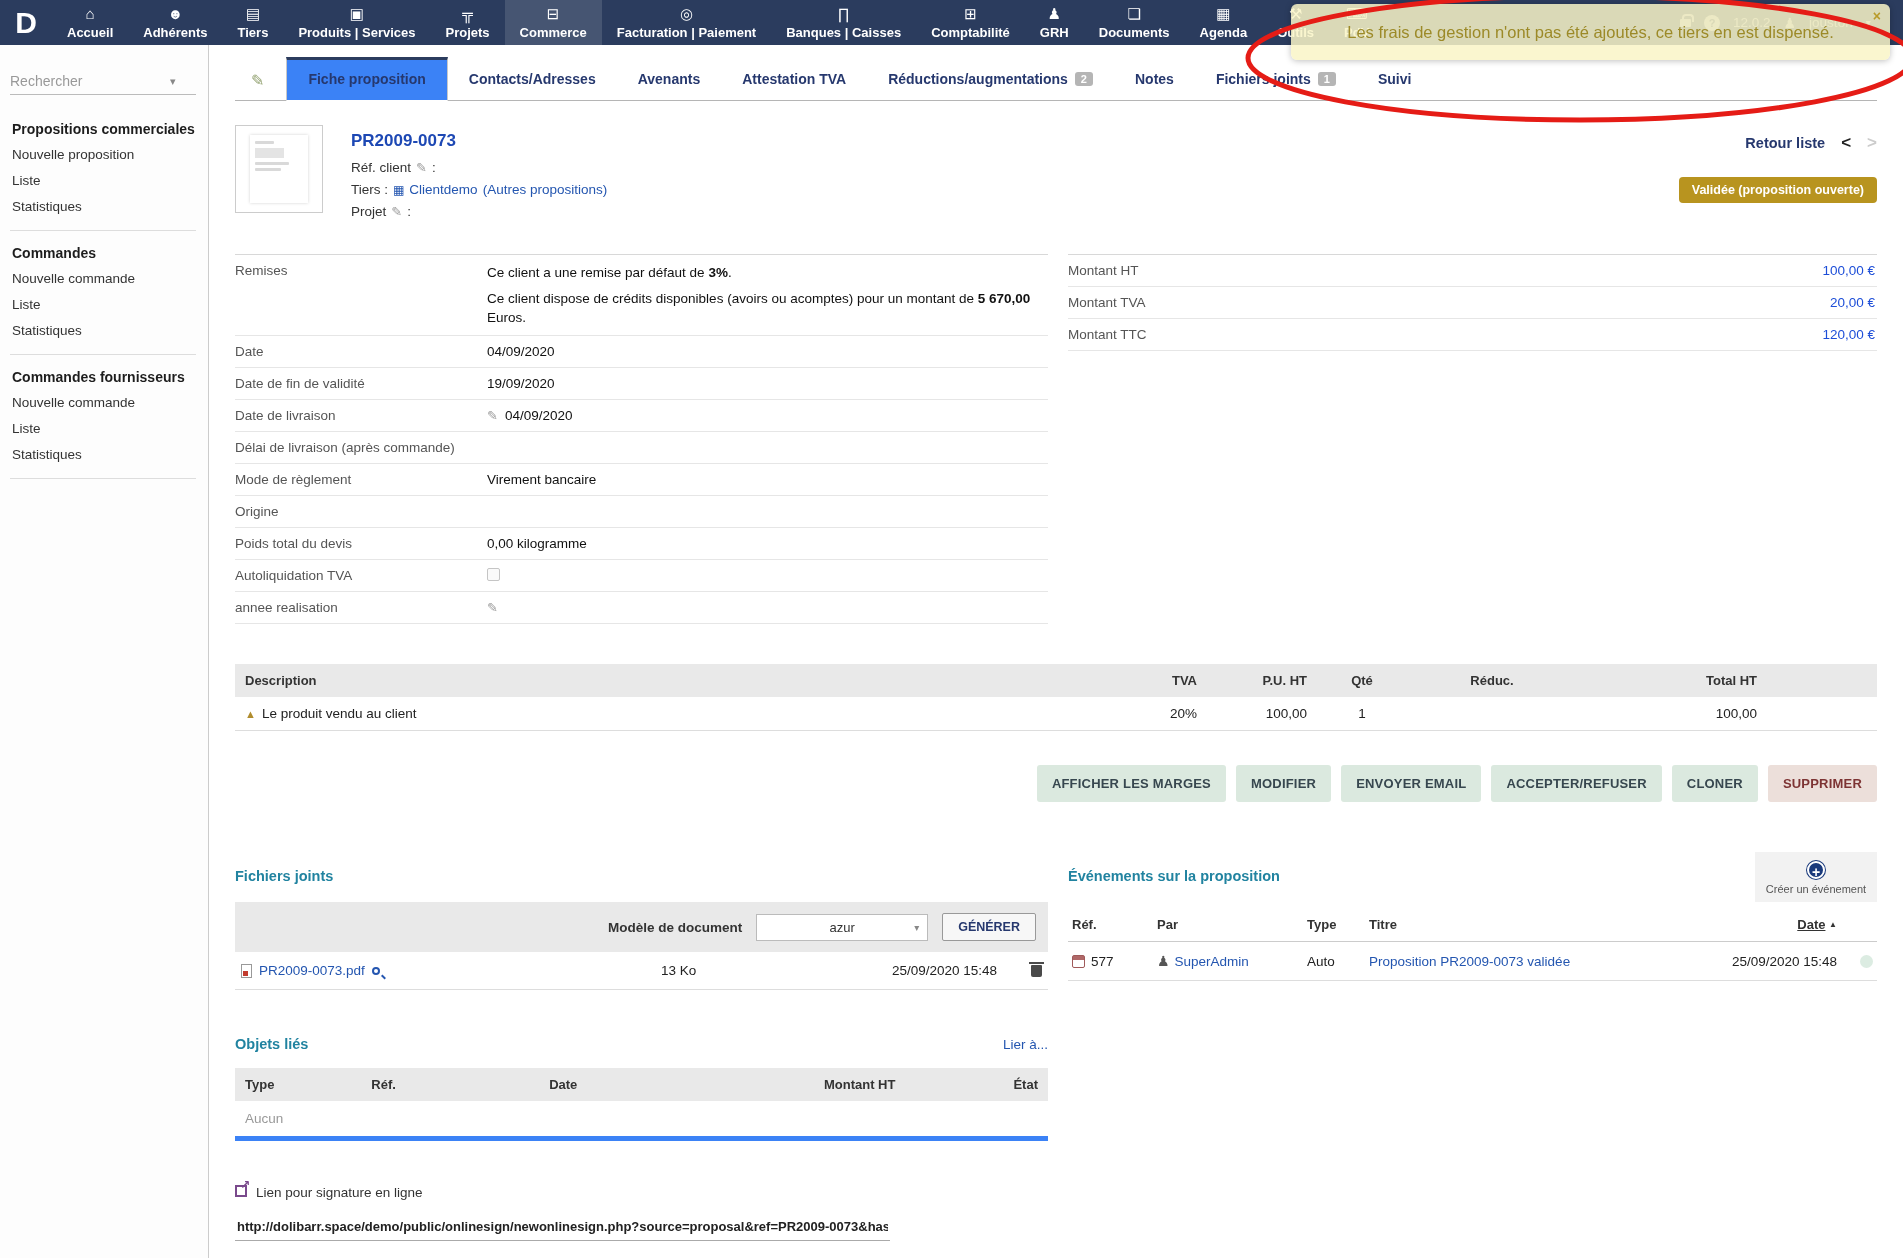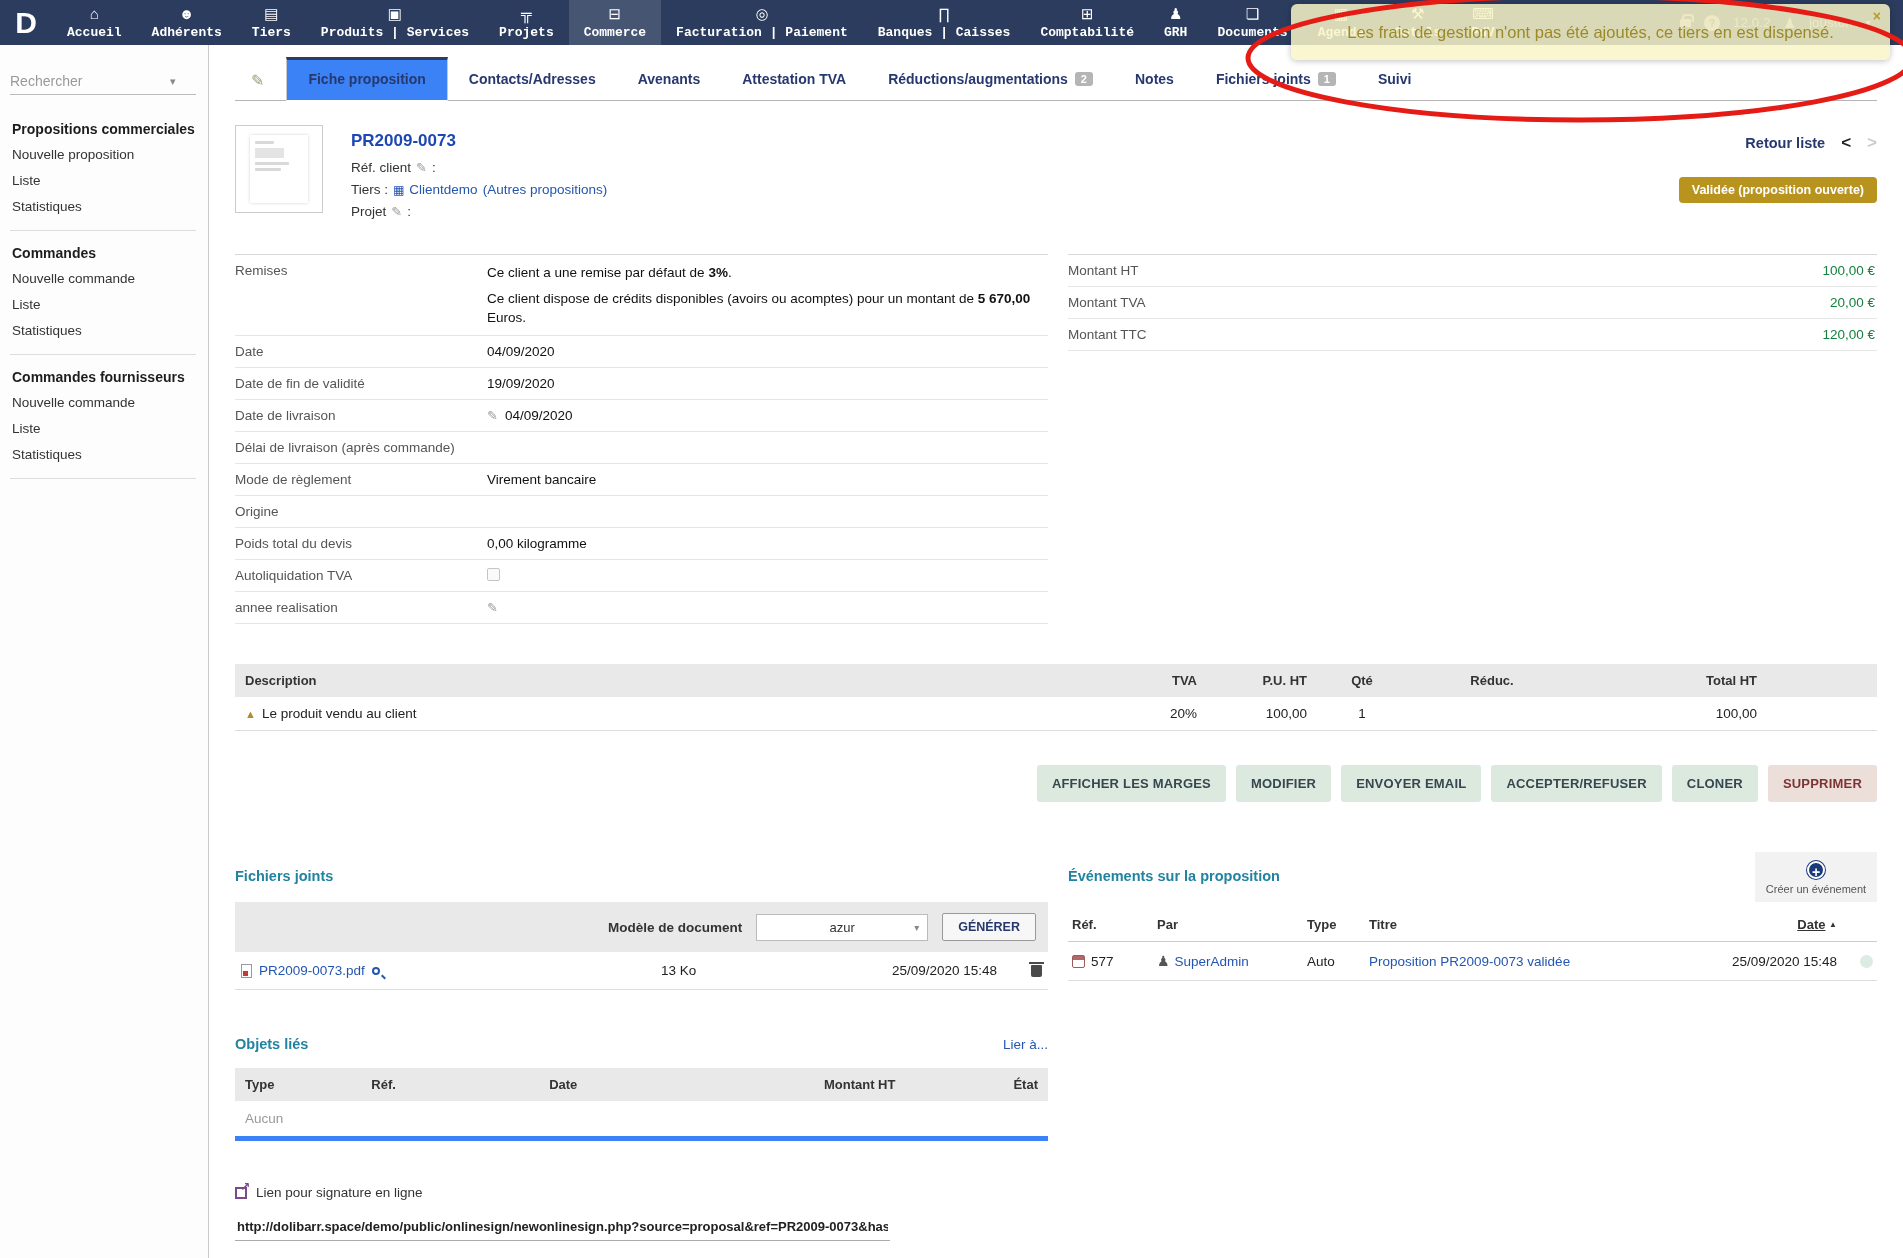--- a/index.html
+++ b/index.html
@@ -14,21 +14,21 @@
   
   .topbar{position:absolute;left:0;top:0;width:1903px;height:45px;background:var(--topbar_bg);
           display:flex;align-items:stretch;z-index:10;}
   .logo{width:52px;display:flex;align-items:center;justify-content:center;
         color:#fff;font-size:30px;font-weight:700;}
   .tmenu{display:flex;}
   .tm{display:flex;flex-direction:column;align-items:center;justify-content:center;
       padding:0 15px;color:#fff;cursor:pointer;}
   .tm.active{background:rgba(255,255,255,.13);}
   .tm .tico{font-size:15px;line-height:16px;height:17px;}
-  .tm .tlab{font-size:13px;font-weight:700;margin-top:2px;white-space:nowrap;font-family:Liberation Mono, monospace;}
+  .tm .tlab{font-size:13px;font-weight:700;margin-top:2px;white-space:nowrap;}
   .g-home::before{content:"⌂";} .g-members::before{content:"☻";} .g-building::before{content:"▤";}
   .g-products::before{content:"▣";} .g-projects::before{content:"╦";} .g-commerce::before{content:"⊟";}
   .g-billing::before{content:"◎";} .g-bank::before{content:"∏";} .g-accounting::before{content:"⊞";}
   .g-hr::before{content:"♟";} .g-documents::before{content:"❏";} .g-agenda::before{content:"▦";}
   .g-tools::before{content:"⚒";} .g-pos::before{content:"⌨";}
   .top-right{position:absolute;left:1680px;top:0;height:45px;display:flex;align-items:center;
              gap:13px;color:#fff;opacity:.55;}
   .lock{width:11px;height:8px;background:#fff;border-radius:1px;position:relative;}
   .lock::before{content:"";position:absolute;left:1.5px;top:-5px;width:8px;height:6px;
                 border:2px solid #fff;border-bottom:none;border-radius:4px 4px 0 0;}
@@ -92,21 +92,21 @@
   .cols{display:flex;gap:20px;margin-top:28px;}
   .colL{width:813px;} .colR{flex:1;}
   .ftable{border-top:1px solid #d8d8d8;}
   .frow{display:flex;border-bottom:1px solid #e6e6e6;padding:8px 0;align-items:flex-start;}
   .flab{width:252px;color:#555;flex-shrink:0;}
   .fval{color:#111;display:flex;align-items:flex-end;gap:7px;flex-wrap:wrap;}
   .fval .line{width:100%;line-height:19px;}
   .checkbox{width:13px;height:13px;border:1px solid #c5c5c5;border-radius:2px;background:#fafafa;cursor:pointer;}
   .atable{border-top:1px solid #d8d8d8;}
   .arow{display:flex;justify-content:space-between;border-bottom:1px solid #e6e6e6;padding:8px 2px 8px 0;}
-  .alab{color:#555;} .aval{color:#15803d;}
+  .alab{color:#555;} .aval{color:#1d4ed8;}
 
   .ltable{margin-top:40px;}
   .lhead{display:flex;background:#e9e9e9;padding:9px 10px;font-weight:700;color:#333;font-size:13px;}
   .lrow{display:flex;padding:9px 10px;border-bottom:1px solid #ddd;align-items:center;}
   .c-desc{flex:1;display:flex;align-items:center;gap:6px;}
   .c-tva{width:90px;text-align:right;} .c-pu{width:110px;text-align:right;}
   .c-qty{width:110px;text-align:center;} .c-red{width:150px;text-align:center;}
   .c-tot{width:190px;text-align:right;} .c-end{width:110px;}
   .prod-ico{color:#b08c2e;font-size:11px;}
 
@@ -137,21 +137,21 @@
   .trash::before{content:"";position:absolute;left:-2px;top:-3px;width:15px;height:2px;background:#4a4a4a;}
 
   .linkedhead{display:flex;justify-content:space-between;align-items:center;margin-top:46px;}
   .lktable{margin-top:16px;}
   .lkhead{display:flex;background:#e9e9e9;padding:9px 10px;font-weight:700;color:#333;font-size:13px;}
   .k-type{width:135px;} .k-ref{width:190px;} .k-date{width:200px;}
   .k-mont{width:170px;text-align:right;} .k-etat{flex:1;padding-left:118px;}
   .lkempty{color:#999;padding:10px 10px;border-bottom:5px solid #3b82f6;}
 
   .sig{margin-top:44px;}
-  .sigrow{display:flex;align-items:center;gap:9px;color:#333;}
+  .sigrow{display:flex;align-items:flex-start;gap:9px;color:#333;}
   .extlink{width:12px;height:12px;border:2px solid #7a4a8c;position:relative;}
   .extlink::after{content:"↗";position:absolute;right:-5px;top:-9px;color:#7a4a8c;font-weight:700;font-size:12px;}
   .sig input{margin-top:13px;width:655px;border:none;border-bottom:1px solid #aaa;outline:none;
              font-family:inherit;font-weight:700;font-size:13px;color:#222;padding:6px 2px;background:#fff;}
 
   .evwrap{position:relative;}
   .create-box{position:absolute;right:0;top:-16px;width:122px;background:#f2f2f2;padding:9px 5px 7px;
               text-align:center;cursor:pointer;}
   .plus{width:18px;height:18px;margin:0 auto;border-radius:50%;background:#1a3a7c;color:#fff;font-weight:700;
         font-size:14px;line-height:18px;border:2px solid #fff;box-shadow:0 0 0 1px #1a3a7c;}

